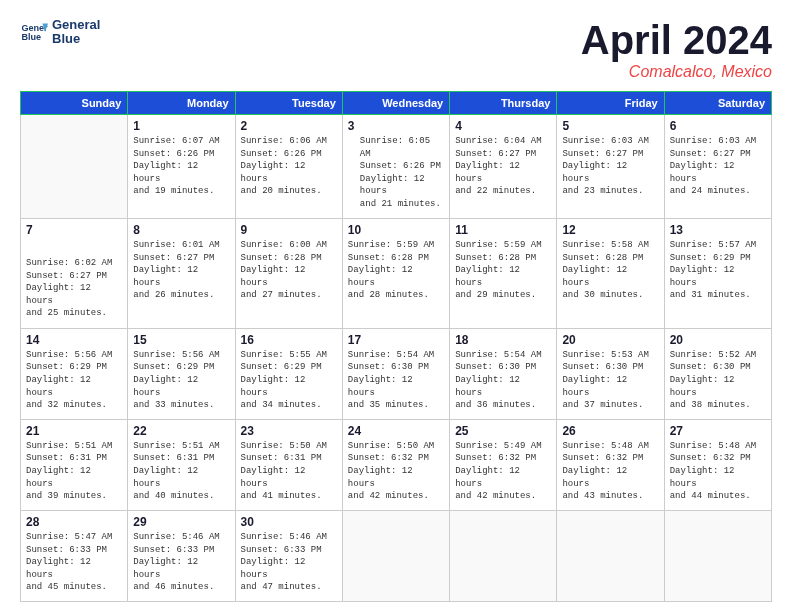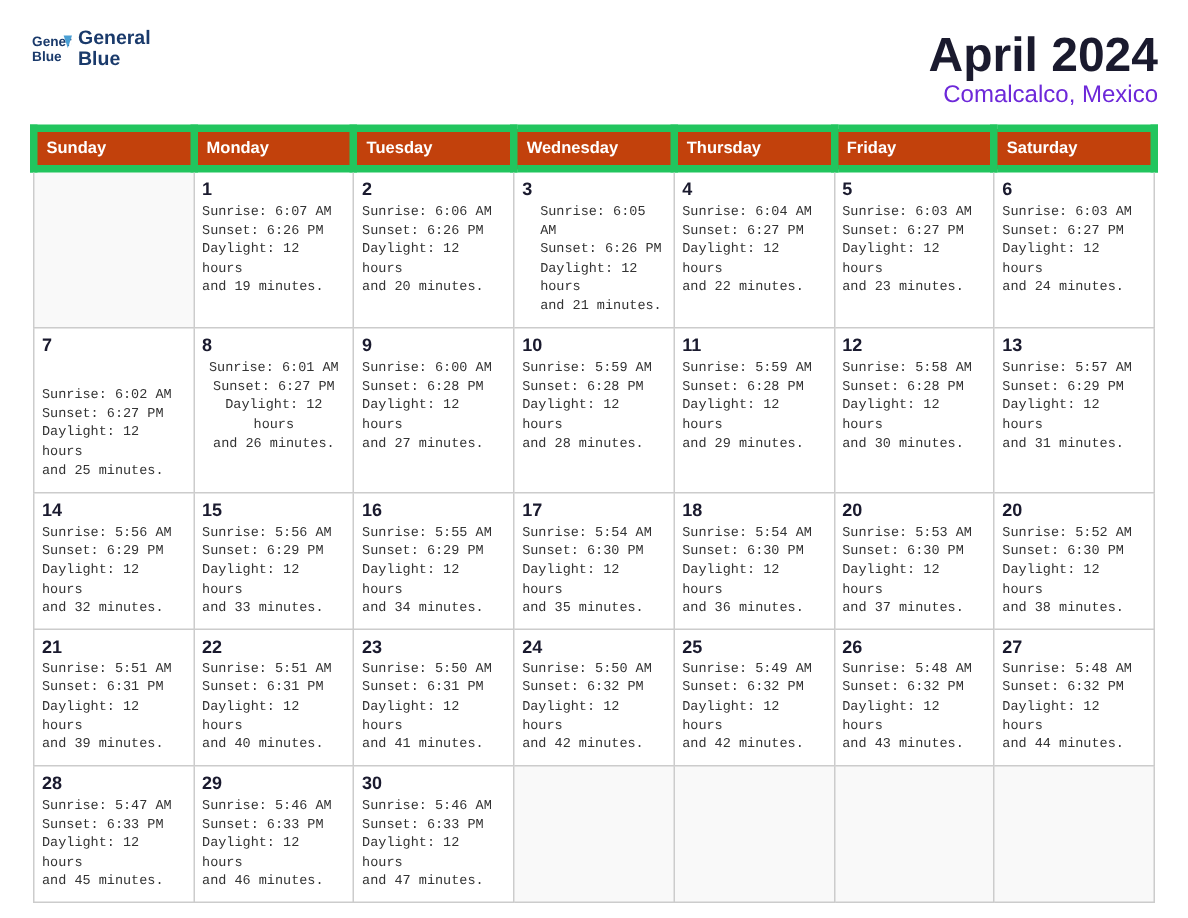--- a/index.html
+++ b/index.html
@@ -29,42 +29,43 @@
       gap: 4px;
     }
     .logo-icon {
       width: 28px;
       height: 28px;
     }
     .title-block {
       text-align: right;
     }
     .main-title {
-      font-size: 32px;
+      font-size: 40px;
       font-weight: bold;
       color: #1a1a2e;
     }
     .subtitle {
       font-size: 16px;
-      color: #6d28d9;
+      color: #ef4444;
+      font-style: italic;
     }
     .calendar {
       flex: 1;
       border-collapse: collapse;
       width: 100%;
       font-size: 9.5px;
     }
     .calendar th {
-      background-color: #c2410c;
+      background-color: #1d4ed8;
       color: white;
-      text-align: left;
+      text-align: right;
       padding: 5px 6px;
       font-size: 11px;
       font-weight: bold;
-      border: 5px solid #22c55e;
+      border: 1px solid #22c55e;
     }
     .calendar td {
       border: 1px solid #ccc;
       vertical-align: top;
       padding: 4px 5px;
       width: calc(100% / 7);
       height: 82px;
     }
     .day-num {
       font-size: 12px;
@@ -169,21 +170,21 @@
         <tr>
           <td>
             <span class="day-num">7</span>
             <div class="day-info" style="white-space: pre-line; margin-top: 20px;">Sunrise: 6:02 AM
 Sunset: 6:27 PM
 Daylight: 12 hours
 and 25 minutes.</div>
           </td>
           <td>
             <span class="day-num">8</span>
-            <div class="day-info" style="white-space: pre-line; text-align: center;">Sunrise: 6:01 AM
+            <div class="day-info" style="white-space: pre-line;">Sunrise: 6:01 AM
 Sunset: 6:27 PM
 Daylight: 12 hours
 and 26 minutes.</div>
           </td>
           <td>
             <span class="day-num">9</span>
             <div class="day-info" style="white-space: pre-line;">Sunrise: 6:00 AM
 Sunset: 6:28 PM
 Daylight: 12 hours
 and 27 minutes.</div>

